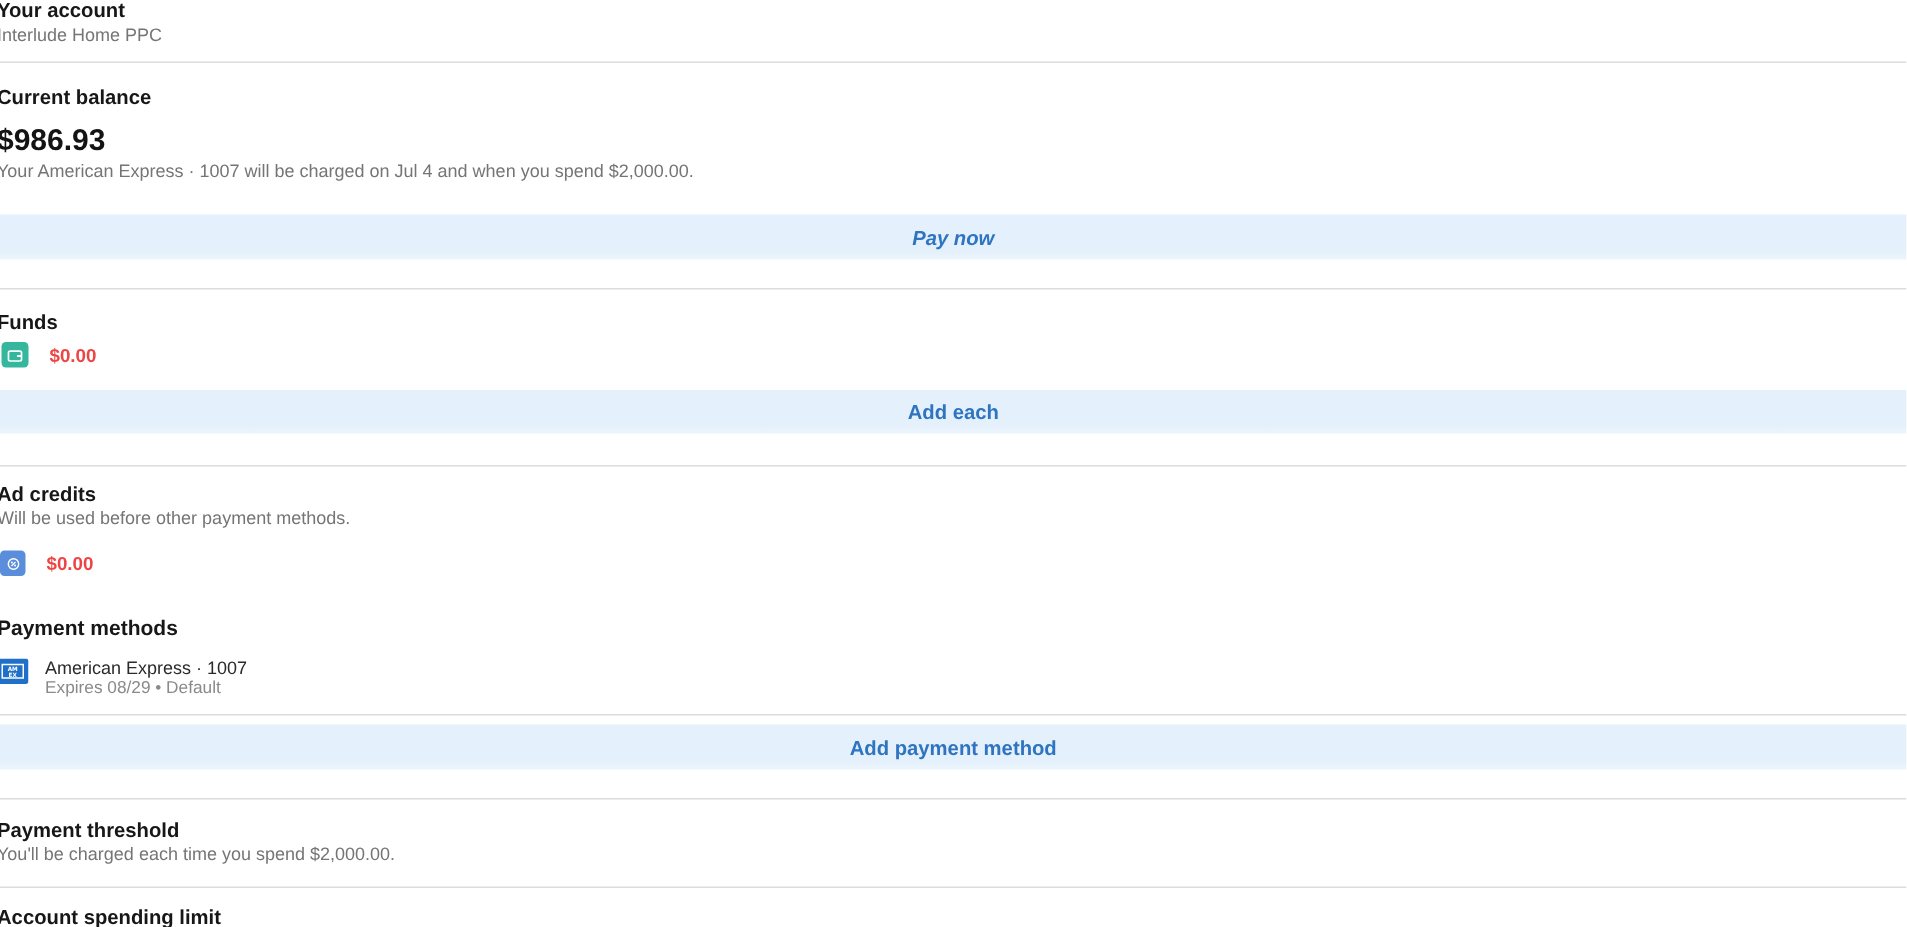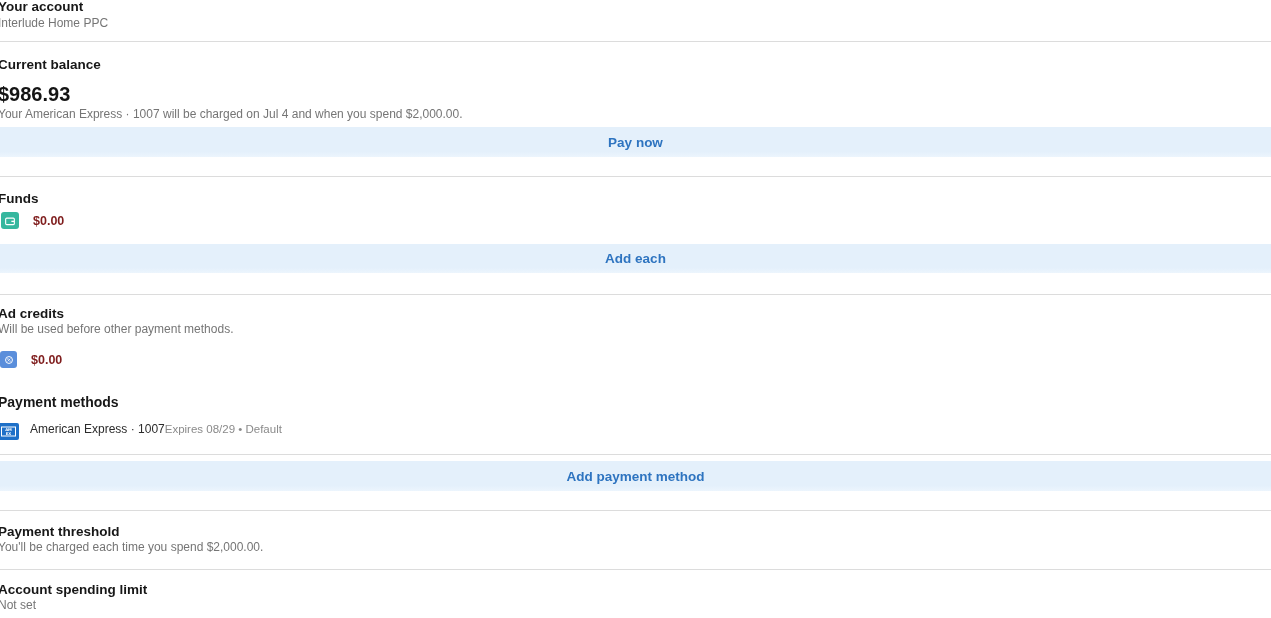--- a/index.html
+++ b/index.html
@@ -3,36 +3,36 @@
 <meta charset="utf-8">
 <style>
   * { margin:0; padding:0; box-sizing:border-box; }
   html,body { width:1271px; height:618px; overflow:hidden; background:#ffffff; }
   body { font-family:"Liberation Sans","DejaVu Sans",sans-serif; color:#1b1b1b; }
   .page { width:100%; height:100%; }
   .shift { margin-left:-2px; }
   .h { font-size:13.5px; font-weight:700; color:#171717; line-height:15px; }
   .sub { font-size:12px; color:#757575; line-height:13px; }
   .balance { font-size:20px; font-weight:700; color:#141414; line-height:21px; }
-  .amount { font-size:12.5px; font-weight:700; color:#7f1d1d; }
+  .amount { font-size:12.5px; font-weight:700; color:#ef4444; }
   .divider { height:0; border-top:1px solid #dcdcdc; }
   .bar {
     height:30px; width:100%;
     display:flex; align-items:center; justify-content:center;
     background:linear-gradient(#e4f0fb 82%, #ecf5fd);
     cursor:pointer;
   }
   .bar span { color:#2e74c0; font-weight:700; font-size:13.5px; }
   .row { display:flex; align-items:center; gap:14px; }
   .icon-sq { width:18px; height:17px; border-radius:3px; flex:0 0 auto;
              display:flex; align-items:center; justify-content:center; }
   .wallet-bg { background:#35b79e; }
   .credit-bg { background:#5a8edb; }
   .card-row { display:flex; align-items:flex-start; gap:11px; }
-  .card-lines { display:flex; }
+  .card-lines { display:flex; flex-direction:column; }
   .card-name { font-size:12px; color:#2b2b2b; line-height:14px; }
   .card-sub { font-size:11.5px; color:#8a8a8a; line-height:14px; }
 </style>
 </head>
 <body>
 
 <div class="page">
 
   <div class="shift">
     <div class="h" style="margin-top:-1px;">Your account</div>
@@ -40,21 +40,21 @@
   </div>
 
   <div class="divider" style="margin-top:11px;"></div>
 
   <div class="shift">
     <div class="h" style="margin-top:15px;">Current balance</div>
     <div class="balance" style="margin-top:12px;">$986.93</div>
     <div class="sub" style="margin-top:3px;">Your American Express · 1007 will be charged on Jul 4 and when you spend $2,000.00.</div>
   </div>
 
-  <div class="bar" style="margin-top:6px;">
+  <div class="bar" style="margin-top:22px;font-style:italic;">
     <span>Pay now</span>
   </div>
 
   <div class="divider" style="margin-top:19px;"></div>
 
   <div class="shift">
     <div class="h" style="margin-top:14px;">Funds</div>
     <div class="row" style="margin-top:6px; padding-left:3px;">
       <span class="icon-sq wallet-bg">
         <svg width="12" height="12" viewBox="0 0 16 16">

